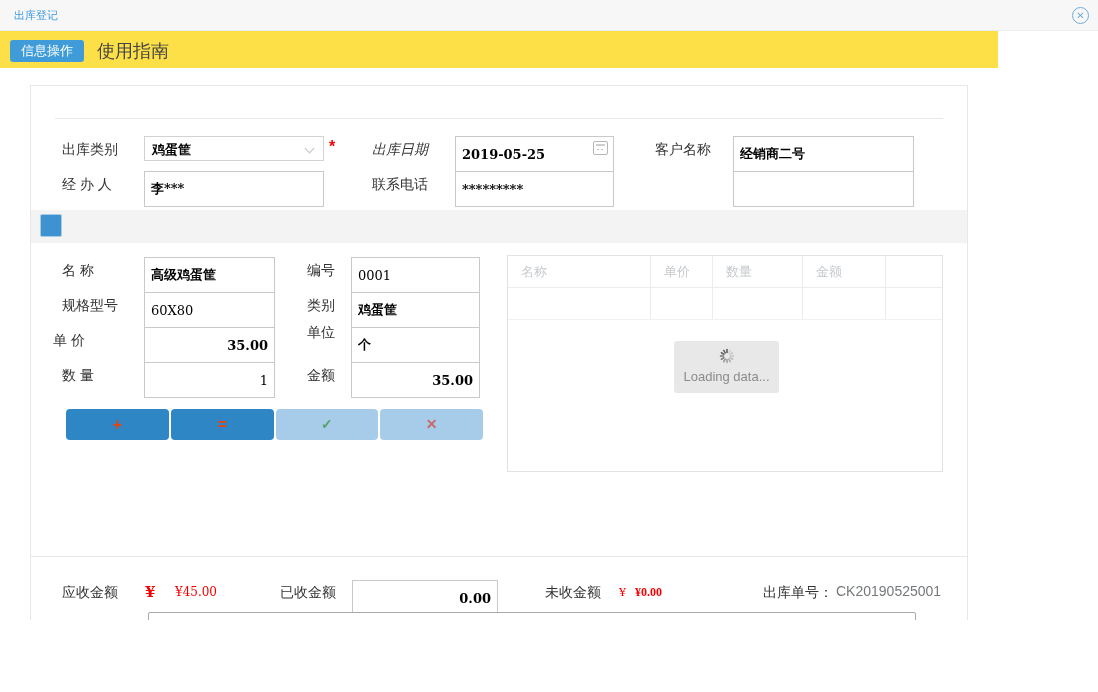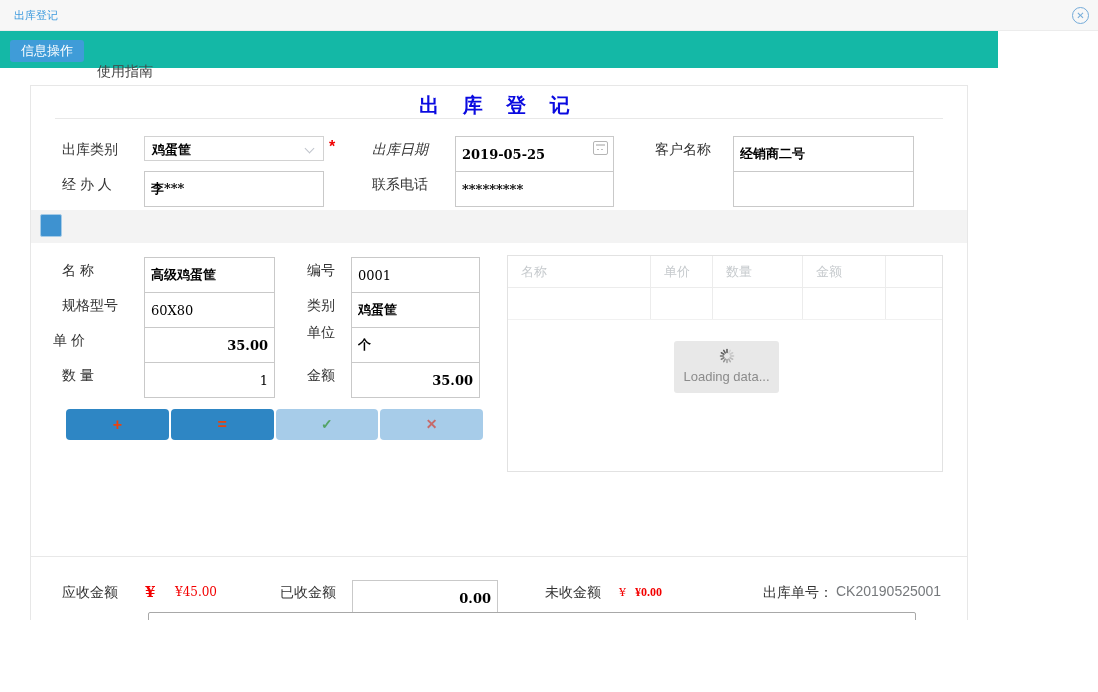--- a/index.html
+++ b/index.html
@@ -6,23 +6,23 @@
   html,body { width:1098px; height:692px; background:#fff; font-family:"Liberation Sans", sans-serif; }
   #app { position:relative; width:1098px; height:692px; background:#fff; overflow:hidden; }
 
   
   .topbar { position:absolute; left:0; top:0; width:1098px; height:31px; background:#f7f7f7; border-bottom:1px solid #ececec; }
   .win-title { position:absolute; left:14px; top:0; line-height:30px; font-size:11px; color:#3c9ade; }
   .close-btn { position:absolute; right:9px; top:7px; width:17px; height:17px; border:1px solid #74abd9; border-radius:50%; color:#74abd9; font-size:10px; line-height:15px; text-align:center; cursor:pointer; }
 
   
   .content-clip { position:absolute; left:0; top:31px; width:998px; height:589px; background:#fff; overflow:hidden; }
-  .tabstrip { position:absolute; left:0; top:0; width:998px; height:37px; background:#14b8a6; }
+  .tabstrip { position:absolute; left:0; top:0; width:998px; height:37px; background:#fde047; }
   .tab-active { position:absolute; left:10px; top:9px; height:22px; padding:0 11px; background:#3f9cd8; border-radius:3px; color:#fff; font-size:13px; line-height:22px; cursor:pointer; }
-  .tab { position:absolute; left:97px; top:9px; height:22px; color:#444; font-size:14px; line-height:22px; cursor:pointer;margin-top:20px; }
+  .tab { position:absolute; left:97px; top:9px; height:22px; color:#444; font-size:18px; line-height:22px; cursor:pointer; }
 
   .panel { position:absolute; left:30px; top:54px; width:938px; height:620px; background:#fff; border:1px solid #e7e7e7; }
 
   .form-title { position:absolute; left:0; top:6px; width:100%; text-align:center; font-size:20px; font-weight:bold; color:#0a0ae0; letter-spacing:9px; }
   .divider1 { position:absolute; left:24px; right:24px; top:32px; height:1px; background:#e8e8e8; }
   .divider2 { position:absolute; left:0; right:0; top:470px; height:1px; background:#e8e8e8; }
 
   .lbl { position:absolute; font-size:14px; color:#333; white-space:pre; }
 
   .inp { position:absolute; height:25px; border:1px solid #c9c9c9; background:#fff; font-size:13px; font-weight:bold; color:#000;
@@ -87,21 +87,20 @@
 
   <div class="content-clip">
 
     <div class="tabstrip">
       <div class="tab-active">信息操作</div>
       <div class="tab">使用指南</div>
     </div>
 
     <div class="panel">
 
-      <div class="form-title">出 库 登 记</div>
       <div class="divider1"></div>
 
       <div class="lbl" style="left:31px; top:55px;">出库类别</div>
       <div class="selectbox" style="left:113px; top:50px; width:180px;">
         <span class="sval">鸡蛋筐</span>
         <span class="chev"></span>
       </div>
       <div class="star" style="left:298px; top:52px;">*</div>
 
       <div class="lbl" style="left:341px; top:55px;font-style:italic;">出库日期</div>

